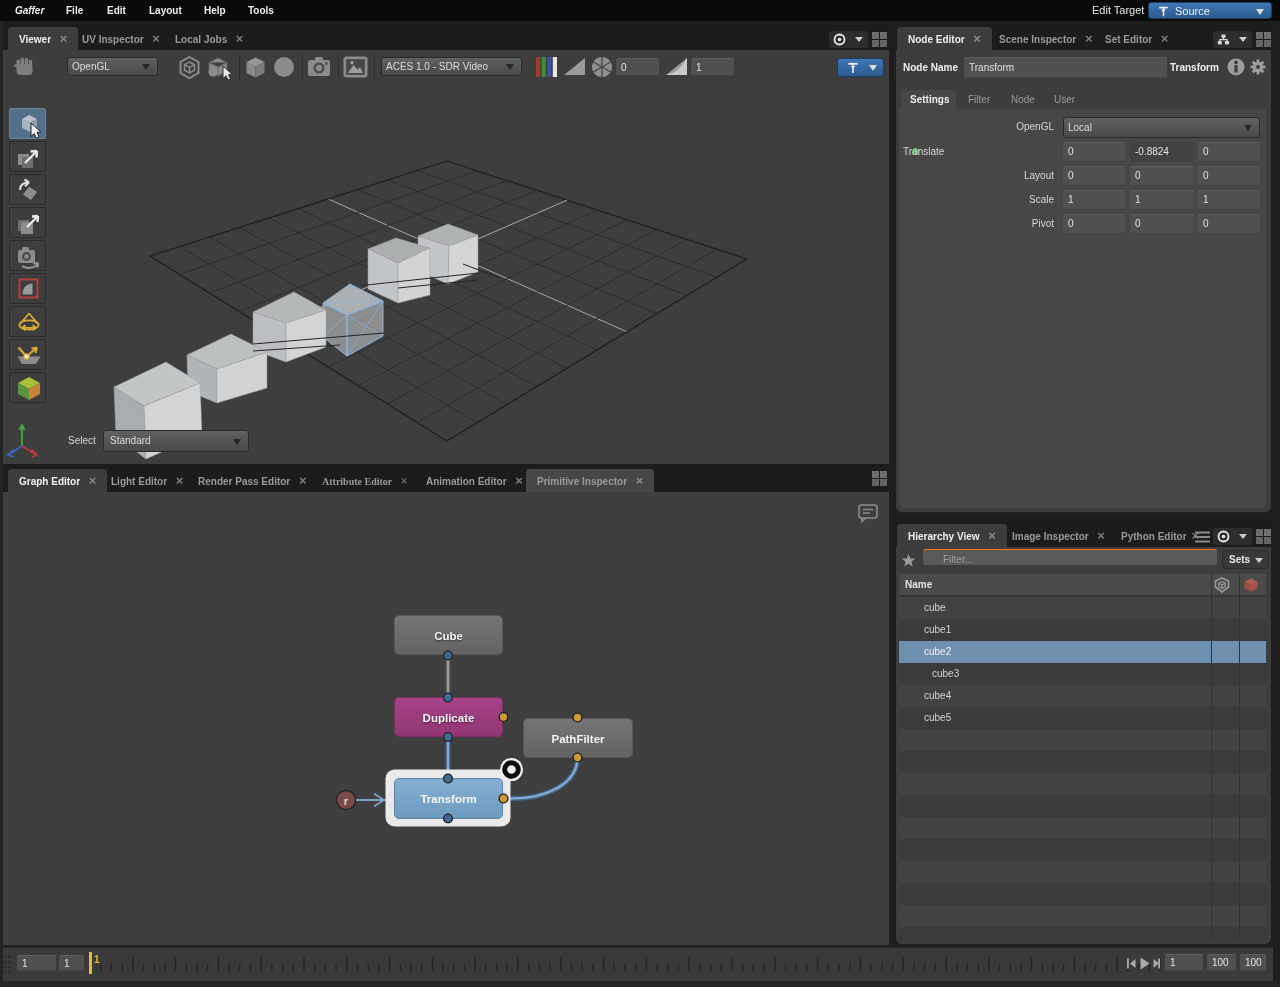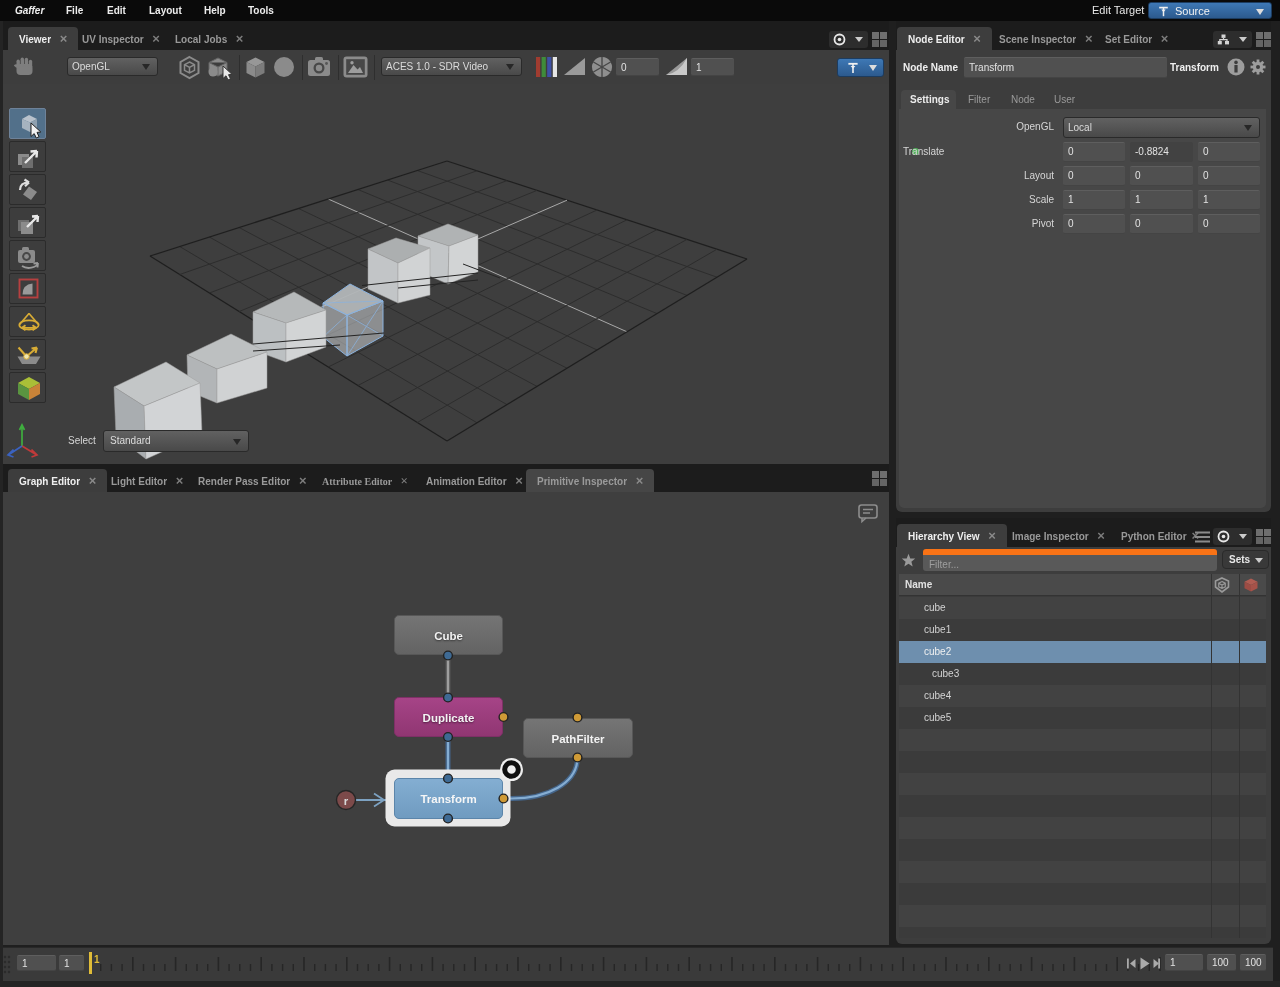--- a/index.html
+++ b/index.html
@@ -444,21 +444,21 @@
         <circle cx="6.5" cy="6.5" r="1.8" fill="#e8e8e8"></circle>
       </svg>
     <div class="abs" style="right:5px;top:6px;width:0;height:0;border-left:4px solid transparent;border-right:4px solid transparent;border-top:5px solid #ccc;"></div>
   </div>
   <div class="abs gridicon" style="left:360px;top:11px;"></div>
 </div>
 <div class="abs panelbody" id="hierarchy" style="left:896px;top:547px;width:375px;height:397px;border-radius:0 0 6px 6px;">
   <svg class="abs" style="left:5px;top:6px;" width="15" height="15" viewBox="0 0 15 15">
     <path d="M7.5 0.8 L9.3 5.4 L14.2 5.6 L10.4 8.7 L11.7 13.4 L7.5 10.7 L3.3 13.4 L4.6 8.7 L0.8 5.6 L5.7 5.4 Z" fill="#9a9a9a"></path>
   </svg>
-  <div class="abs" style="left:27px;top:2px;width:294px;height:22px;background:#595959;border-radius:3px;border-top:6px solid #f97316;color:#9e9e9e;font-size:10px;padding-left:6px;line-height:19px;">Filter...</div>
+  <div class="abs" style="left:27px;top:2px;width:294px;height:16px;background:#595959;border-radius:3px;border-top:1px solid #f97316;color:#9e9e9e;font-size:10px;padding-left:20px;line-height:19px;">Filter...</div>
   <div class="abs" style="left:326px;top:3px;width:47px;height:19px;background:#393939;border:1px solid #2a2a2a;border-radius:4px;">
     <span class="abs" style="left:6px;top:3px;font-size:10px;font-weight:bold;color:#e8e8e8;">Sets</span>
     <div class="abs" style="right:5px;top:7px;width:0;height:0;border-left:4px solid transparent;border-right:4px solid transparent;border-top:5px solid #ccc;"></div>
   </div>
 
   <div class="abs" style="left:3px;top:27px;width:367px;height:364px;background:#3b3b3b;overflow:hidden;">
     <div class="abs" style="left:0;top:0;width:367px;height:22px;background:#4a4a4a;border-bottom:1px solid #333;">
       <span class="abs" style="left:6px;top:5px;font-size:10px;font-weight:bold;color:#e2e2e2;">Name</span>
       <svg class="abs" style="left:315px;top:3px;" width="16" height="16" viewBox="0 0 16 16">
         <path d="M8 1 L14.5 4 V10 L8 15 L1.5 10 V4 Z" fill="none" stroke="#9a9a9a" stroke-width="1.6"></path>

